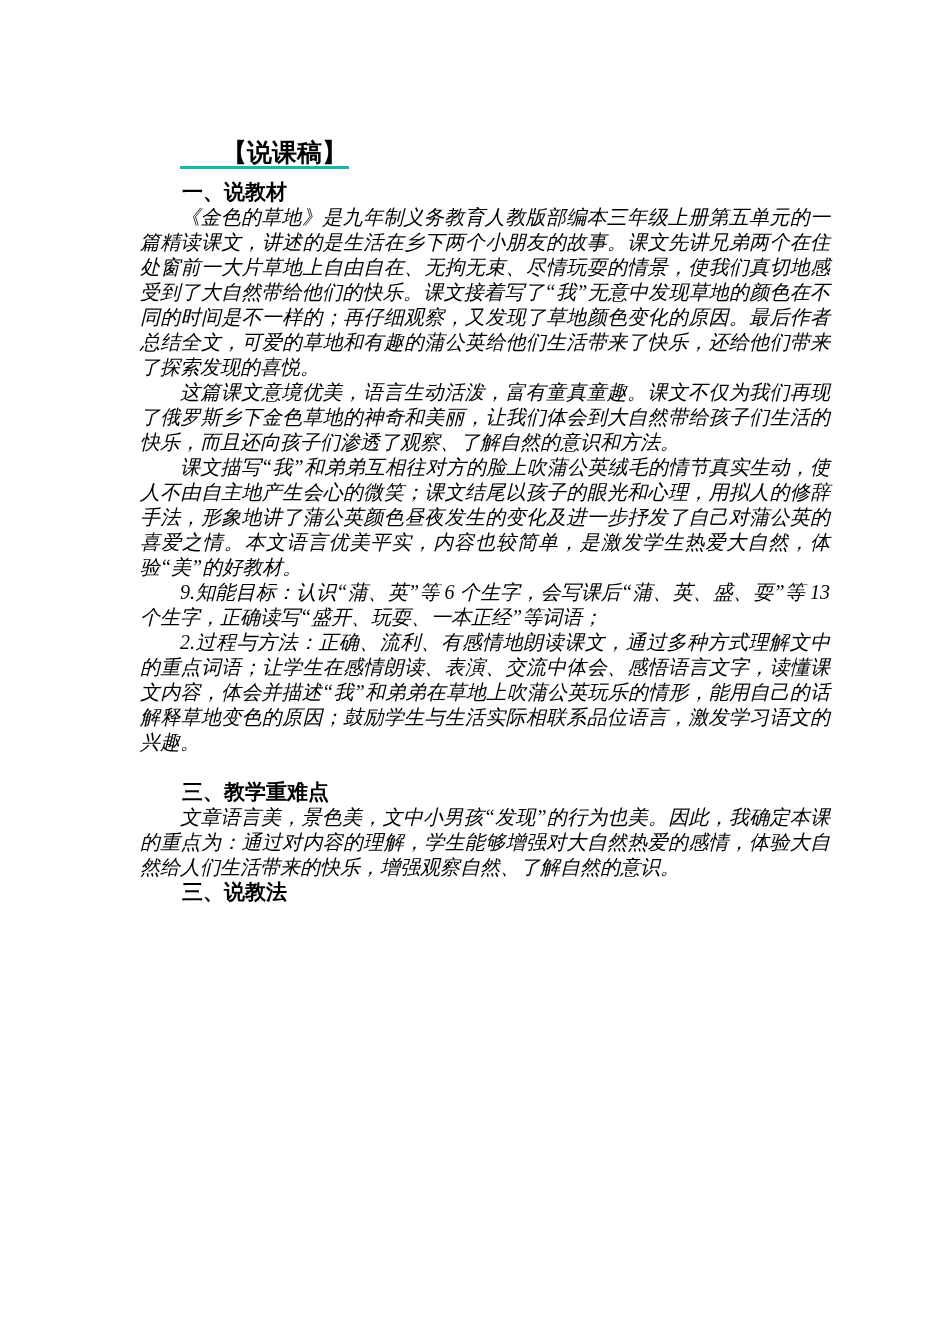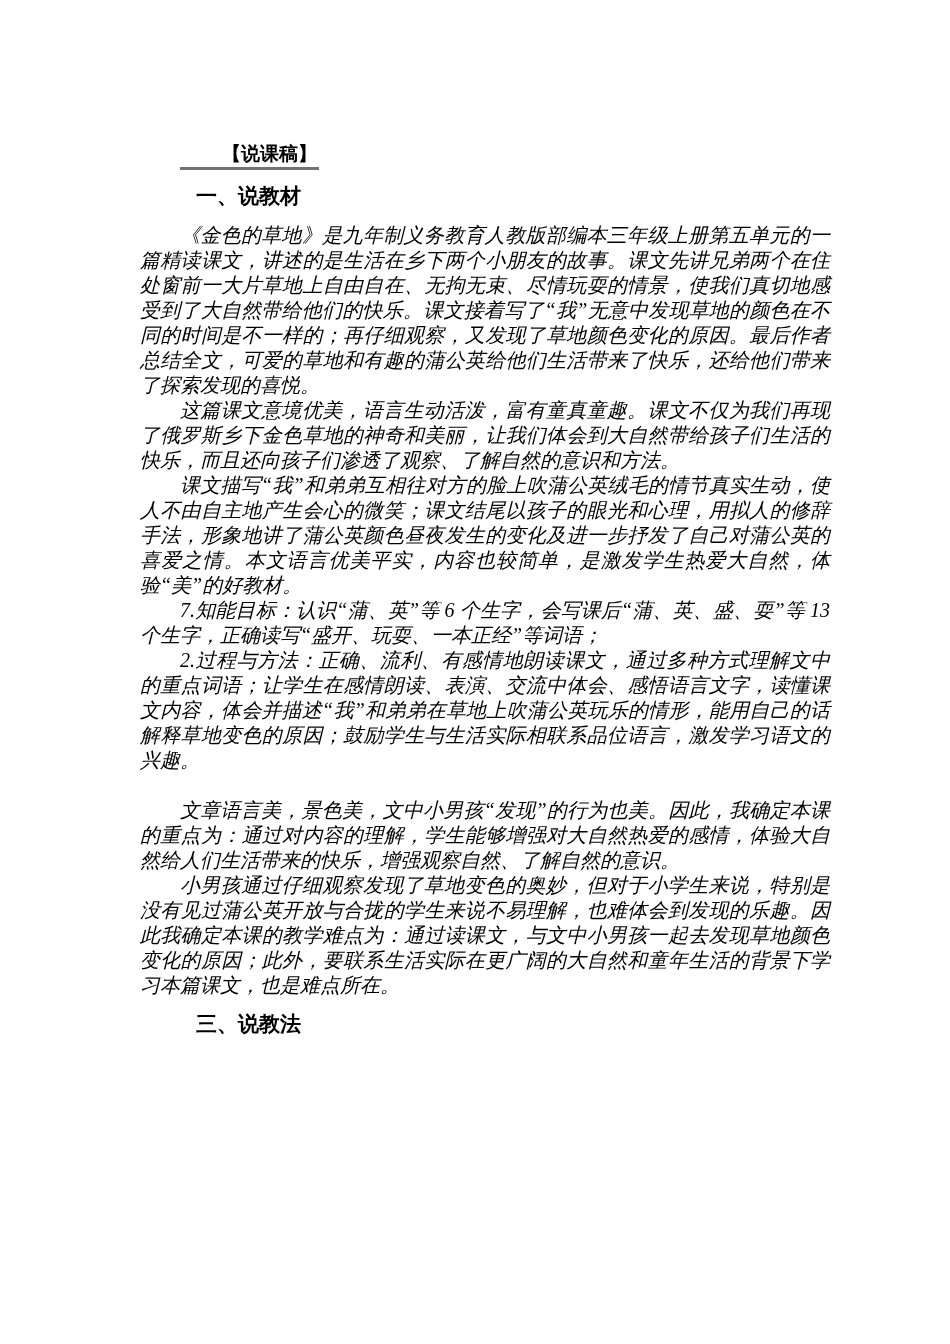--- a/index.html
+++ b/index.html
@@ -21,27 +21,27 @@
     overflow:hidden;
   }
   .doc-title-wrap{
     margin:0 0 11px 0;
     text-indent:2em;
     line-height:24px;
   }
   .doc-title{
     display:inline-block;
     font-weight:bold;
-    font-size:19px;
+    font-size:25px;
     color:#000000;
-    border-bottom:3px solid #737373;
+    border-bottom:3px solid #14b8a6;
     padding:0 2px 1px 2px;
   }
   .heading{
-    margin:14px;
+    margin:0;
     font-weight:bold;
     font-size:21px;
     line-height:25px;
     text-indent:2em;
   }
   .para{
     margin:0;
     text-indent:2em;
     text-align:justify;
     text-justify:inter-ideograph;
@@ -63,27 +63,27 @@
   <h3 class="heading">一、说教材</h3>
 
   <p class="para">《金色的草地》是九年制义务教育人教版部编本三年级上册第五单元的一篇精读课文，讲述的是生活在乡下两个小朋友的故事。课文先讲兄弟两个在住处窗前一大片草地上自由自在、无拘无束、尽情玩耍的情景，使我们真切地感受到了大自然带给他们的快乐。课文接着写了“我”无意中发现草地的颜色在不同的时间是不一样的；再仔细观察，又发现了草地颜色变化的原因。最后作者总结全文，可爱的草地和有趣的蒲公英给他们生活带来了快乐，还给他们带来了探索发现的喜悦。</p>
 
   <p class="para">这篇课文意境优美，语言生动活泼，富有童真童趣。课文不仅为我们再现了俄罗斯乡下金色草地的神奇和美丽，让我们体会到大自然带给孩子们生活的快乐，而且还向孩子们渗透了观察、了解自然的意识和方法。</p>
 
   <p class="para">课文描写“我”和弟弟互相往对方的脸上吹蒲公英绒毛的情节真实生动，使人不由自主地产生会心的微笑；课文结尾以孩子的眼光和心理，用拟人的修辞手法，形象地讲了蒲公英颜色昼夜发生的变化及进一步抒发了自己对蒲公英的喜爱之情。本文语言优美平实，内容也较简单，是激发学生热爱大自然，体验“美”的好教材。</p>
 
 
 
-  <p class="para">7.知能目标：认识“蒲、英”等 6 个生字，会写课后“蒲、英、盛、耍”等 13 个生字，正确读写“盛开、玩耍、一本正经”等词语；</p>
+  <p class="para">9.知能目标：认识“蒲、英”等 6 个生字，会写课后“蒲、英、盛、耍”等 13 个生字，正确读写“盛开、玩耍、一本正经”等词语；</p>
 
   <p class="para">2.过程与方法：正确、流利、有感情地朗读课文，通过多种方式理解文中的重点词语；让学生在感情朗读、表演、交流中体会、感悟语言文字，读懂课文内容，体会并描述“我”和弟弟在草地上吹蒲公英玩乐的情形，能用自己的话解释草地变色的原因；鼓励学生与生活实际相联系品位语言，激发学习语文的兴趣。</p>
 
 
   <div class="spacer"></div>
 
+  <h3 class="heading">三、教学重难点</h3>
 
   <p class="para">文章语言美，景色美，文中小男孩“发现”的行为也美。因此，我确定本课的重点为：通过对内容的理解，学生能够增强对大自然热爱的感情，体验大自然给人们生活带来的快乐，增强观察自然、了解自然的意识。</p>
 
-  <p class="para">小男孩通过仔细观察发现了草地变色的奥妙，但对于小学生来说，特别是没有见过蒲公英开放与合拢的学生来说不易理解，也难体会到发现的乐趣。因此我确定本课的教学难点为：通过读课文，与文中小男孩一起去发现草地颜色变化的原因；此外，要联系生活实际在更广阔的大自然和童年生活的背景下学习本篇课文，也是难点所在。</p>
 
   <h3 class="heading">三、说教法</h3>
 
 </div>
 
 </body></html>

